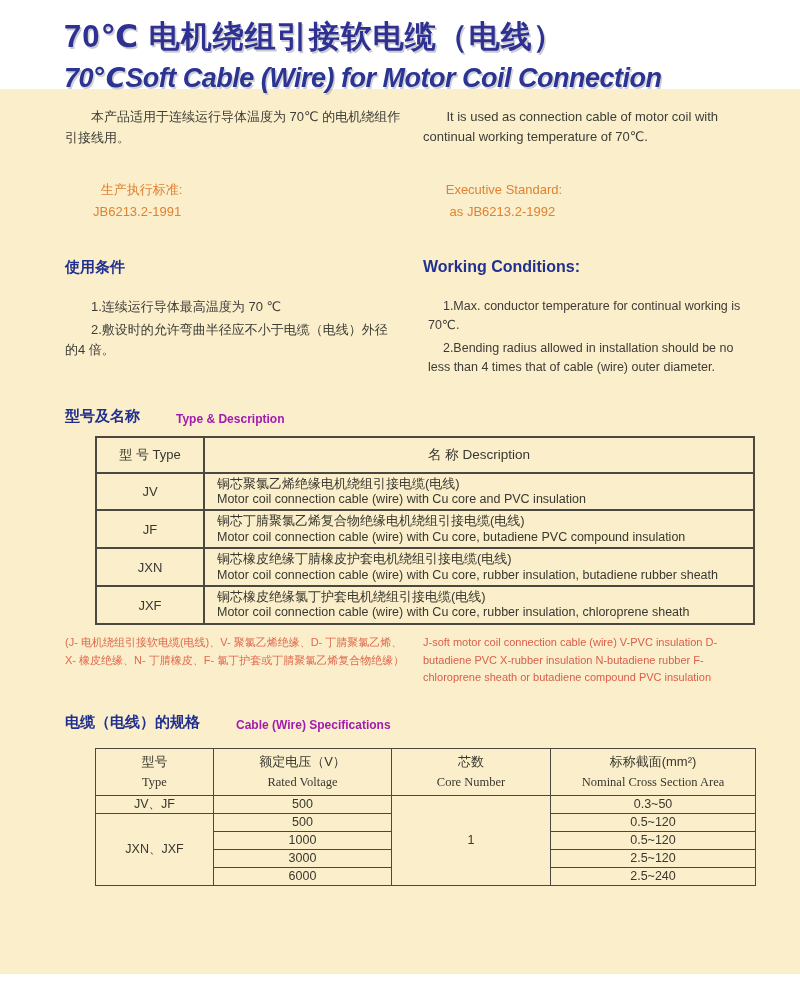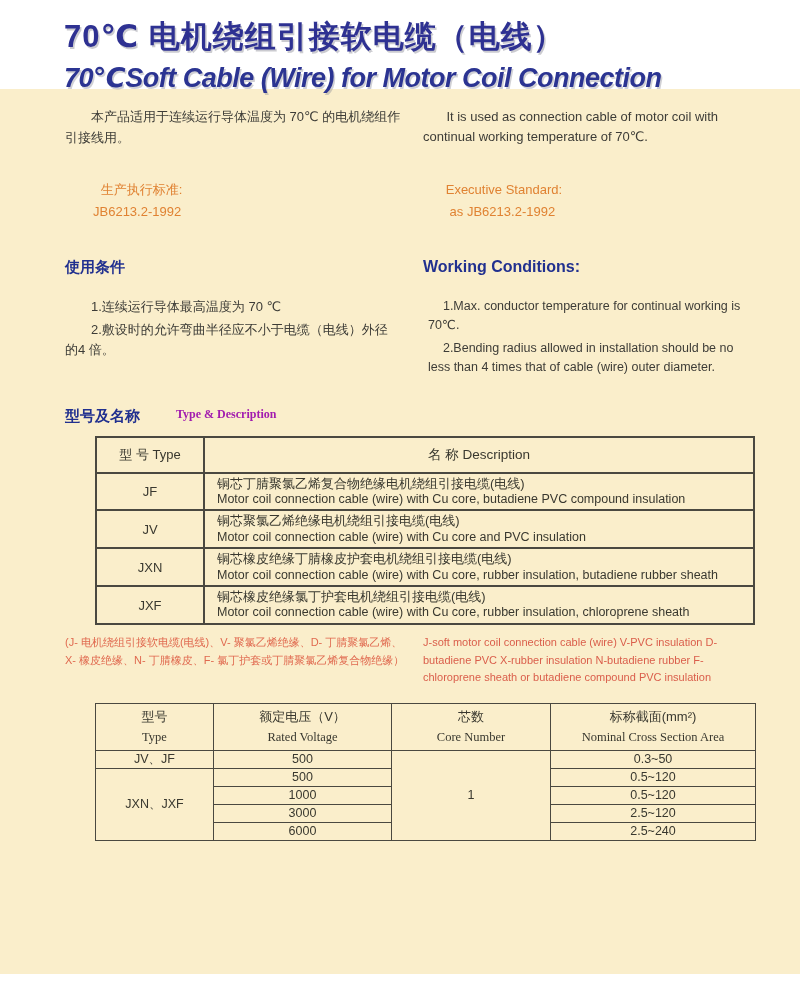--- a/index.html
+++ b/index.html
@@ -32,21 +32,21 @@
 
   .cond-head{margin-top:34px;}
   .cond-head h3{margin:0;font-size:15px;font-weight:bold;color:#21308f;}
   .cond-head .h-en{font-size:16px;}
 
   .cond-body{margin-top:20px;gap:28px;}
   .cond-body p{margin:0 0 3px 0;}
   .cond-cn p{font-size:13px;line-height:1.55;text-indent:2em;}
   .cond-en p{font-size:12.5px;line-height:1.55;text-indent:1.2em;}
 
-  .sec-head{margin-top:26px;display:flex;align-items:flex-start;font-family:Liberation Serif, serif;}
+  .sec-head{margin-top:26px;display:flex;align-items:flex-end;}
   .sec-head .h-cn{margin:0;font-size:15px;font-weight:bold;color:#21308f;}
   .sec-head .h-en{margin:0 0 0 36px;font-size:12px;font-weight:bold;color:#a21caf;}
 
   
   table{border-collapse:collapse;margin-left:30px;width:660px;table-layout:fixed;
         background:transparent;color:#39382f;}
   .type-table{margin-top:10px;}
   .type-table th,.type-table td{border:2px solid #4a4840;padding:0;}
   .type-table th{font-size:13.5px;font-weight:normal;height:34px;}
   .type-table .code{width:106px;text-align:center;font-size:13px;}
@@ -79,21 +79,21 @@
   <div class="sheet">
 
     <section class="cols intro">
       <p class="p-cn col-l">本产品适用于连续运行导体温度为 70℃ 的电机绕组作引接线用。</p>
       <p class="p-en col-r">It is used as connection cable of motor coil with continual working temperature of 70℃.</p>
     </section>
 
     <section class="cols standards">
       <div class="std std-cn col-l">
         <div>生产执行标准:</div>
-        <div>JB6213.2-1992</div>
+        <div>JB6213.2-1991</div>
       </div>
       <div class="std std-en col-r">
         <div>Executive Standard:</div>
         <div>as JB6213.2-1992</div>
       </div>
     </section>
 
     <section class="cols cond-head">
       <h3 class="col-l">使用条件</h3>
       <h3 class="h-en col-r">Working Conditions:</h3>
@@ -115,31 +115,31 @@
       <h3 class="h-en">Type &amp; Description</h3>
     </section>
 
     <table class="type-table">
       <tbody>
           <tr>
         <th class="code">型 号 Type</th>
         <th>名 称 Description</th>
       </tr>
       <tr>
+        <td class="code">JV</td>
+        <td class="desc">
+          <div class="d-cn">铜芯聚氯乙烯绝缘电机绕组引接电缆(电线)</div>
+          <div class="d-en">Motor coil connection cable (wire) with Cu core and PVC insulation</div>
+        </td>
+      </tr>
+      <tr>
         <td class="code">JF</td>
         <td class="desc">
           <div class="d-cn">铜芯丁腈聚氯乙烯复合物绝缘电机绕组引接电缆(电线)</div>
           <div class="d-en">Motor coil connection cable (wire) with Cu core, butadiene PVC compound insulation</div>
-        </td>
-      </tr>
-      <tr>
-        <td class="code">JV</td>
-        <td class="desc">
-          <div class="d-cn">铜芯聚氯乙烯绝缘电机绕组引接电缆(电线)</div>
-          <div class="d-en">Motor coil connection cable (wire) with Cu core and PVC insulation</div>
         </td>
       </tr>
       <tr>
         <td class="code">JXN</td>
         <td class="desc">
           <div class="d-cn">铜芯橡皮绝缘丁腈橡皮护套电机绕组引接电缆(电线)</div>
           <div class="d-en">Motor coil connection cable (wire) with Cu core, rubber insulation, butadiene rubber sheath</div>
         </td>
       </tr>
       <tr>
@@ -150,20 +150,24 @@
         </td>
       </tr>
     </tbody>
       </table>
 
     <section class="cols notes">
       <p class="note note-cn col-l">(J- 电机绕组引接软电缆(电线)、V- 聚氯乙烯绝缘、D- 丁腈聚氯乙烯、X- 橡皮绝缘、N- 丁腈橡皮、F- 氯丁护套或丁腈聚氯乙烯复合物绝缘）</p>
       <p class="note note-en col-r">J-soft motor coil connection cable (wire)  V-PVC insulation  D-butadiene PVC  X-rubber insulation  N-butadiene rubber  F-chloroprene sheath or butadiene compound PVC insulation</p>
     </section>
 
+    <section class="sec-head">
+      <h3 class="h-cn">电缆（电线）的规格</h3>
+      <h3 class="h-en">Cable (Wire) Specifications</h3>
+    </section>
 
     <table class="spec-table">
       <colgroup>
           <col style="width:118px">
           <col style="width:178px">
           <col style="width:159px">
           <col style="width:205px">
         </colgroup>
       <tbody>
           <tr>

